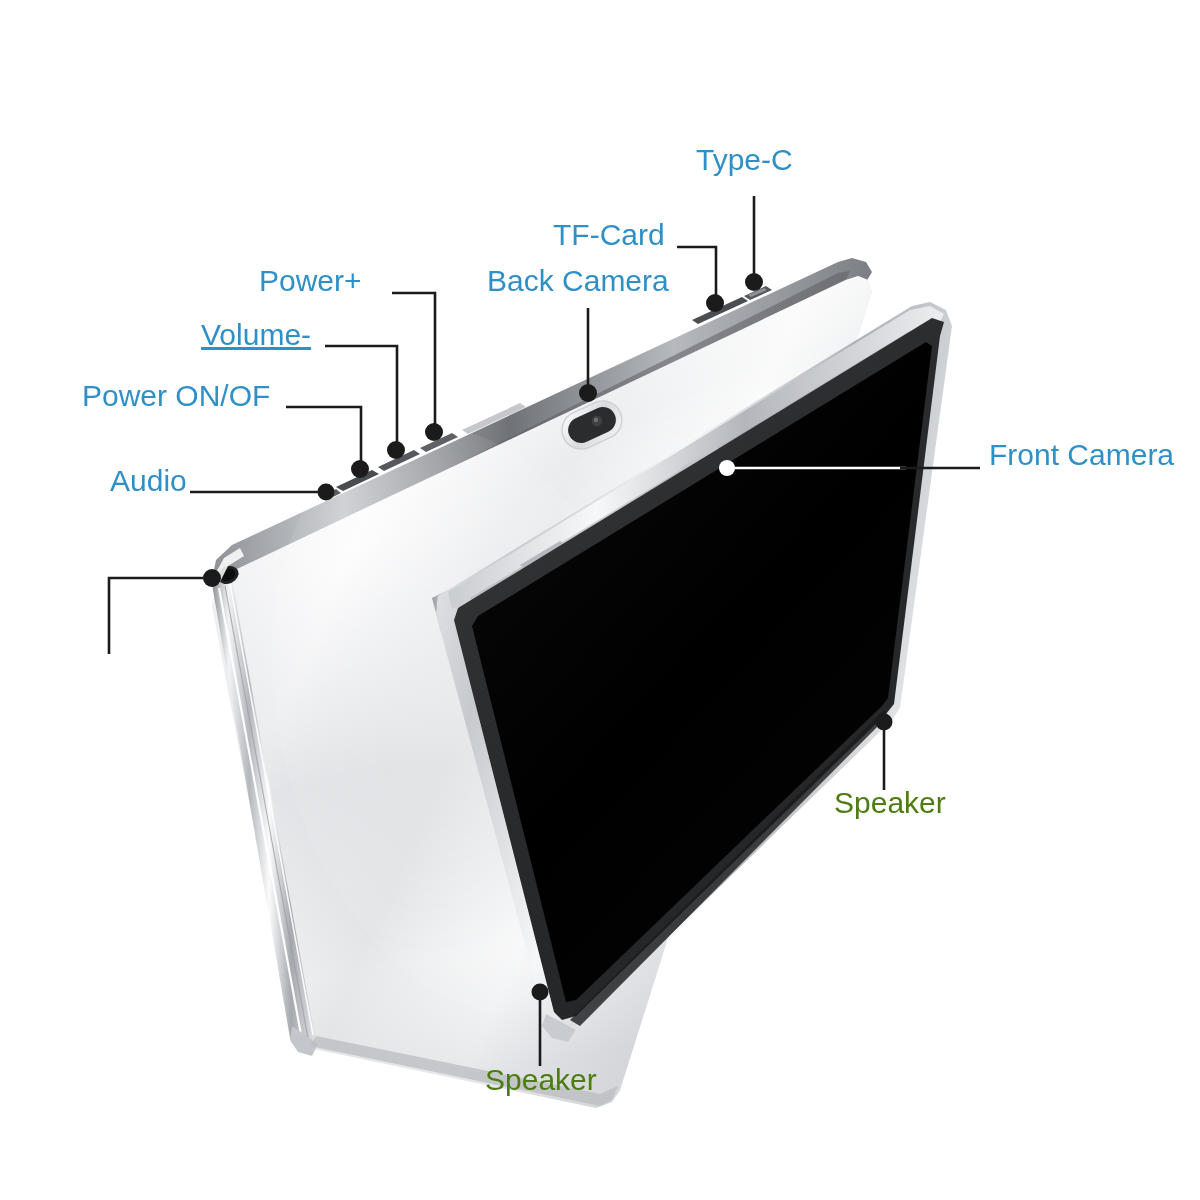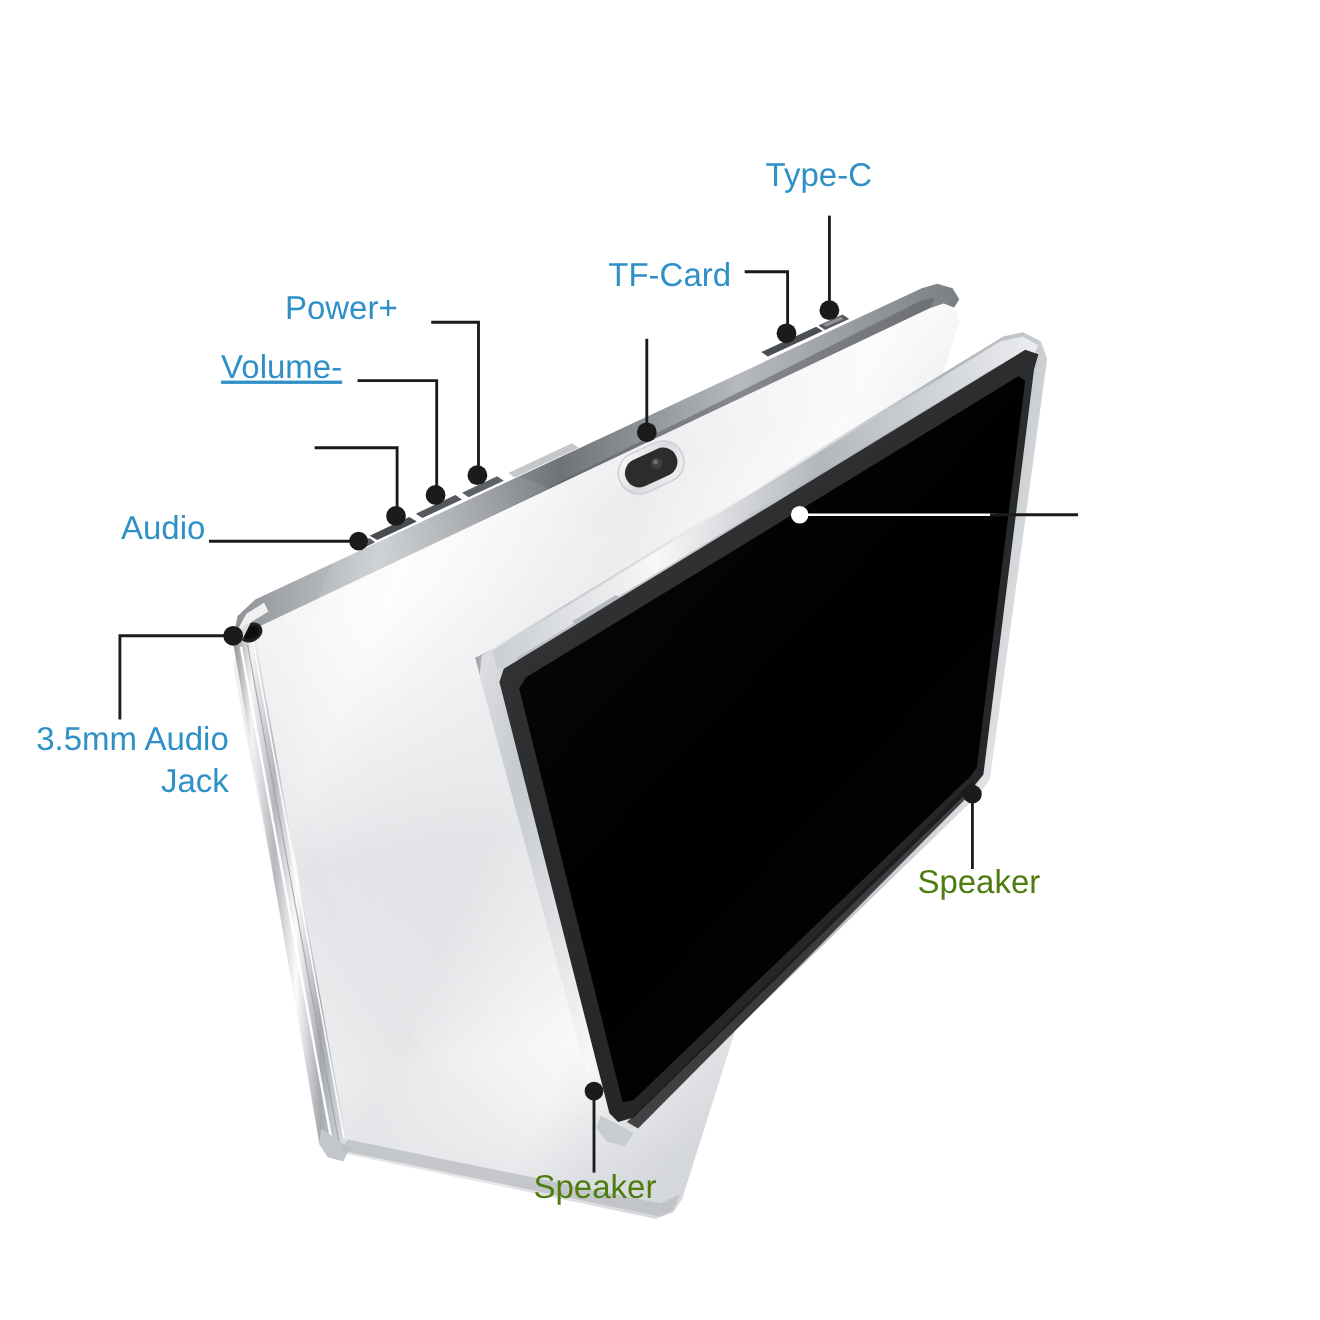--- a/index.html
+++ b/index.html
@@ -218,32 +218,34 @@
       <circle cx="212" cy="578" r="9" fill="#1b1b1b"></circle>
       <circle cx="588" cy="393" r="9" fill="#1b1b1b"></circle>
       <circle cx="715" cy="303" r="9" fill="#1b1b1b"></circle>
       <circle cx="754" cy="282" r="9" fill="#1b1b1b"></circle>
       <circle cx="727" cy="468" r="8" fill="#ffffff"></circle>
       <circle cx="884" cy="722" r="8.5" fill="#1b1b1b"></circle>
       <circle cx="540" cy="992" r="8.5" fill="#1b1b1b"></circle>
     </g>
   </svg>
 
+  <div class="label" style="left:82px;  top:378px;">Power ON/OF</div>
 
   <div class="label" style="left:201px; top:317px;text-decoration:underline;">Volume-</div>
 
   <div class="label" style="left:259px; top:263px;">Power+</div>
 
   <div class="label" style="left:110px; top:463px;">Audio</div>
 
-  <div class="label two-line" style="left:8px; top:654px; width:200px;">3.5mm Audio Jack</div>
-
-
-  <div class="label" style="left:553px; top:217px;margin-top:16px;">TF-Card</div>
+
+  <div class="label" style="left:487px; top:263px;">Back Camera</div>
+
+  <div class="label" style="left:553px; top:217px;">TF-Card</div>
 
   <div class="label" style="left:696px; top:142px;">Type-C</div>
 
+  <div class="label" style="left:989px; top:437px;">Front Camera</div>
 
   <div class="label lt" style="left:834px; top:785px;">Speaker</div>
 
   <div class="label lt" style="left:485px; top:1062px;">Speaker</div>
 
 </div>
 
 </body></html>

